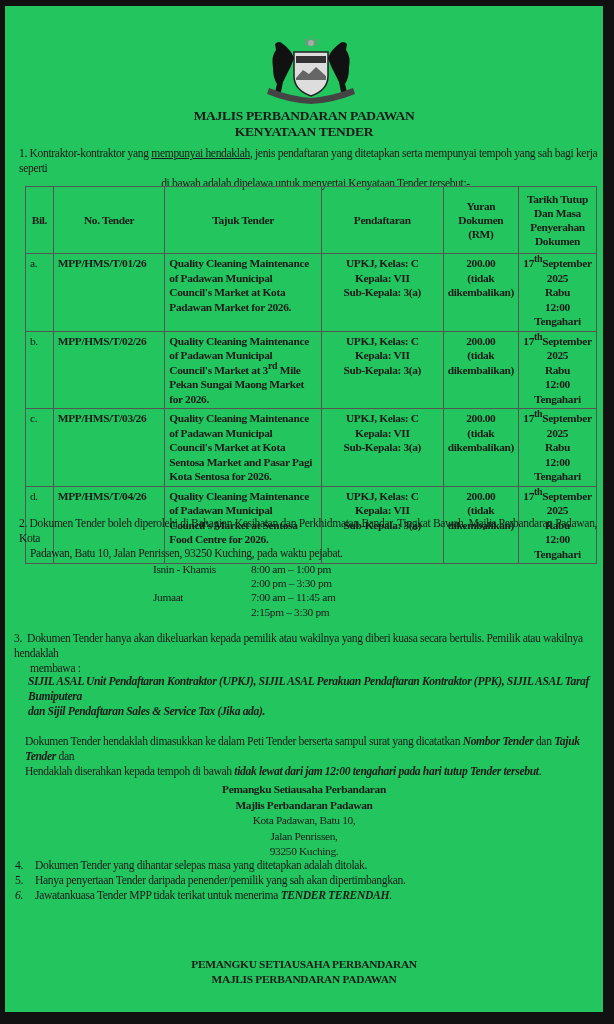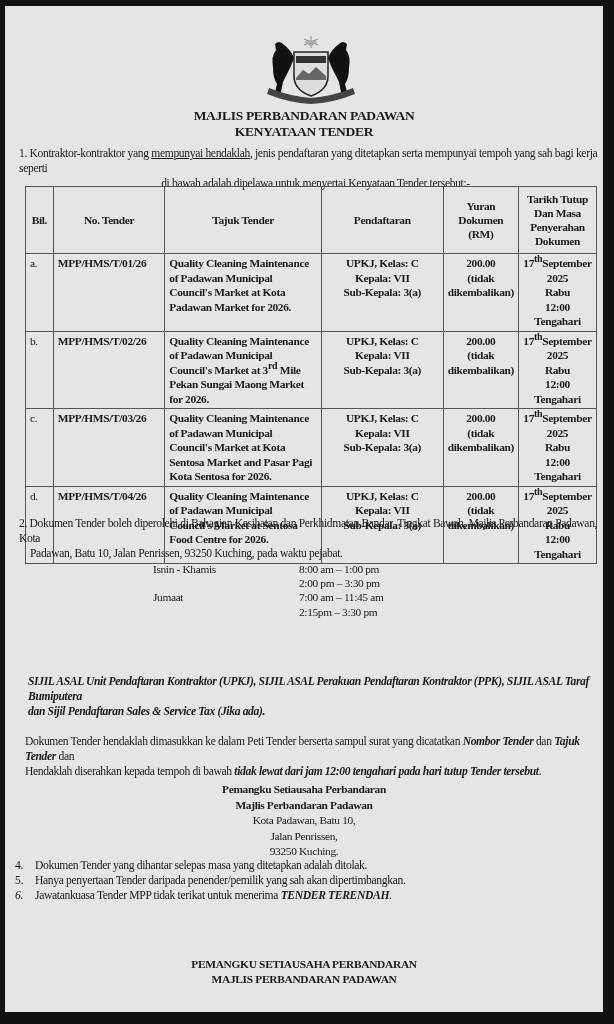--- a/index.html
+++ b/index.html
@@ -8,21 +8,21 @@
     background: #111111;
     position: relative;
     overflow: hidden;
     font-family: "Liberation Serif", serif;
     color: #1a1a1a;
   }
   .page {
     position: absolute;
     left: 5px; top: 6px;
     width: 598px; height: 1006px;
-    background: #e5e5e5;
+    background: #22c55e;
     border-right: 4px solid #111;
   }
   .crest {
     position: absolute; left: 256px; top: 28px; width: 100px; height: 70px;
   }
   .title {
     position: absolute; left: 0; width: 598px; text-align: center;
     font-weight: bold; font-size: 13.5px; letter-spacing: -0.3px;
   }
   .para {
@@ -39,21 +39,21 @@
   table.tender th {
     font-weight: bold; vertical-align: middle; text-align: center; height: 62px;
     line-height: 14px;
   }
   table.tender td { line-height: 14.5px; }
   td.bold { font-weight: bold; }
   td.center { text-align: center; margin-left: 26px; }
   .sched {
     position: absolute; font-size: 11.4px; line-height: 14.2px; letter-spacing: -0.35px;
   }
-  .sched .row { display: flex; gap: 48px; }
+  .sched .row { display: flex; }
   .sched .day { width: 98px; }
   .bi { font-weight: bold; font-style: italic; }
   .addr {
     position: absolute; left: 0; width: 598px; text-align: center;
     font-size: 11.4px; line-height: 15.5px; letter-spacing: -0.35px;
   }
   .addr .b { font-weight: bold; }
   .list {
     position: absolute; left: 10px; font-size: 11.6px; line-height: 15.2px; letter-spacing: -0.35px;
   }
@@ -224,20 +224,24 @@
     <div class="row">
         <span class="day">Jumaat</span>
         <span>7:00 am – 11:45 am</span>
       </div>
     <div class="row">
         <span class="day"></span>
         <span>2:15pm – 3:30 pm</span>
       </div>
   </div>
 
+  <div class="para" style="left:9px; top:625px; width:585px;">
+    <div><span>3.</span>&nbsp;&nbsp;<span>Dokumen Tender hanya akan dikeluarkan kepada pemilik atau wakilnya yang diberi kuasa secara bertulis. Pemilik atau wakilnya hendaklah</span></div>
+    <div style="padding-left:16px;">membawa :</div>
+  </div>
 
   <div class="para bi" style="left:23px; top:668px; width:575px;">
     <div>SIJIL ASAL Unit Pendaftaran Kontraktor (UPKJ), SIJIL ASAL Perakuan Pendaftaran Kontraktor (PPK), SIJIL ASAL Taraf  Bumiputera</div>
     <div>dan Sijil Pendaftaran Sales &amp; Service Tax (Jika ada).</div>
   </div>
 
   <div class="para" style="left:20px; top:728px; width:575px;">
     <div><span>Dokumen Tender hendaklah dimasukkan ke dalam Peti Tender berserta sampul surat yang dicatatkan </span><span class="bi">Nombor Tender</span><span> dan </span><span class="bi">Tajuk Tender</span><span> dan</span></div>
     <div><span>Hendaklah diserahkan kepada tempoh di bawah </span><span class="bi">tidak lewat dari jam 12:00 tengahari  pada hari tutup Tender tersebut</span><span>.</span></div>
   </div>

